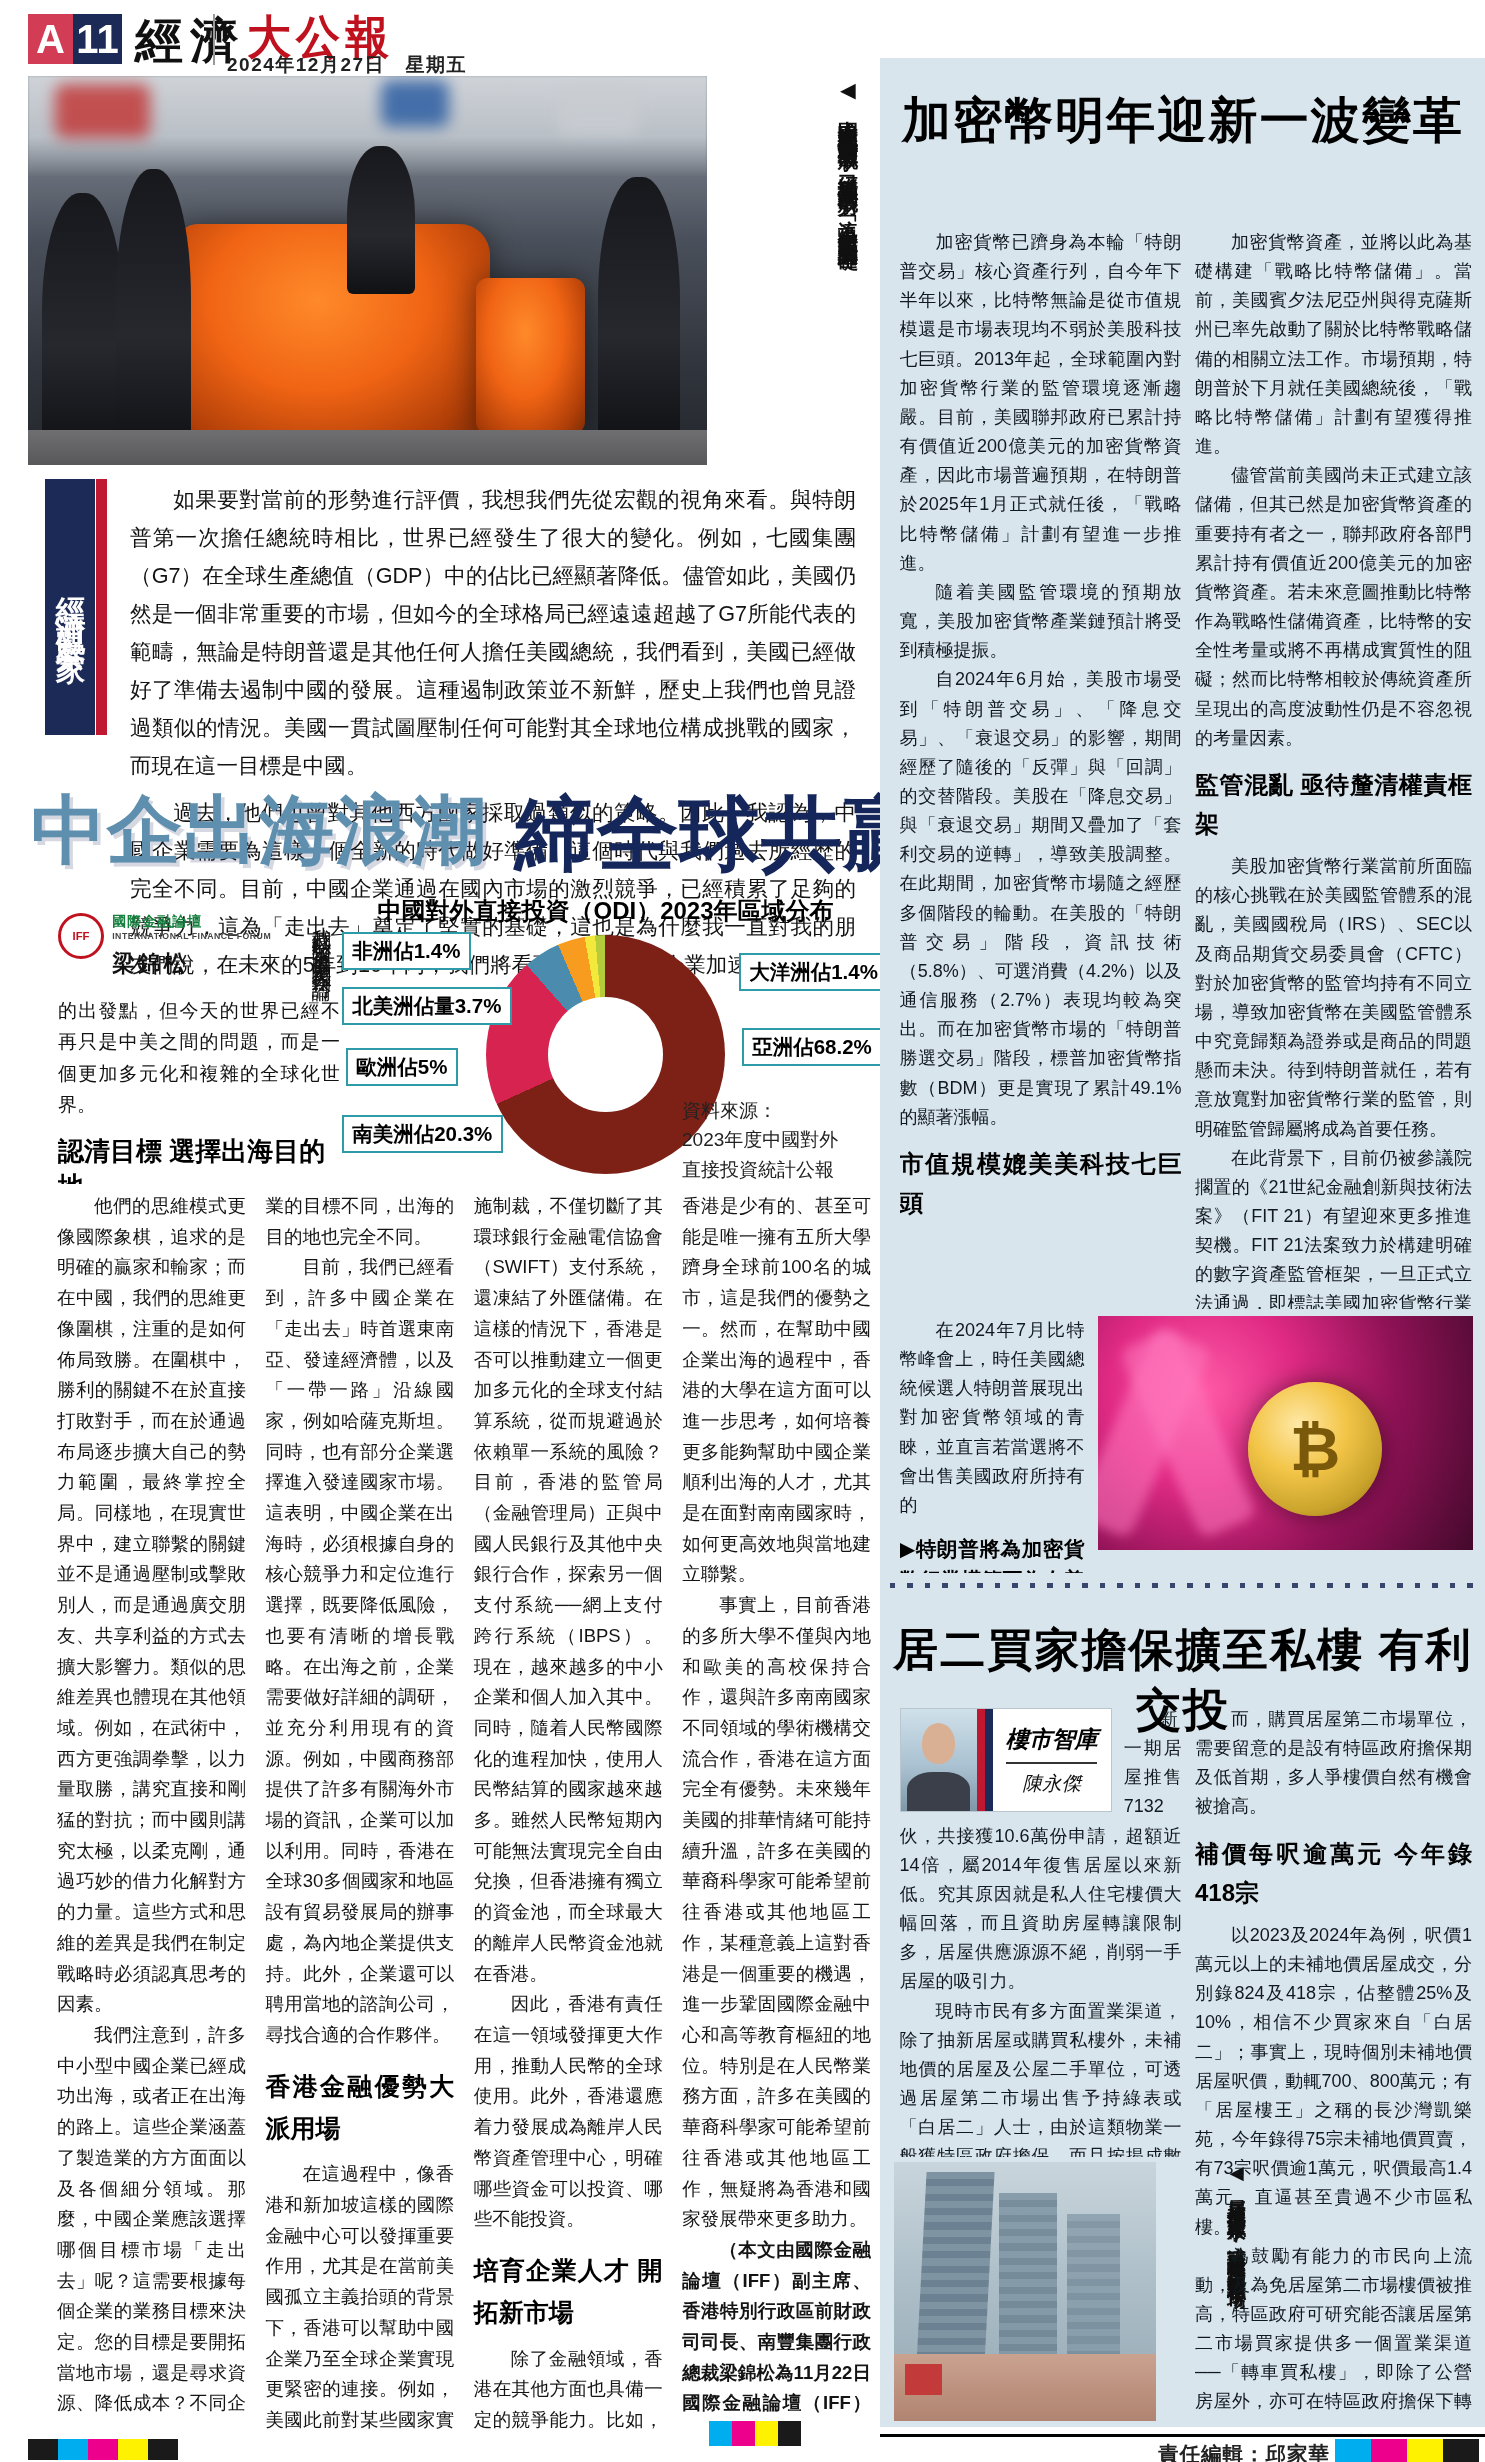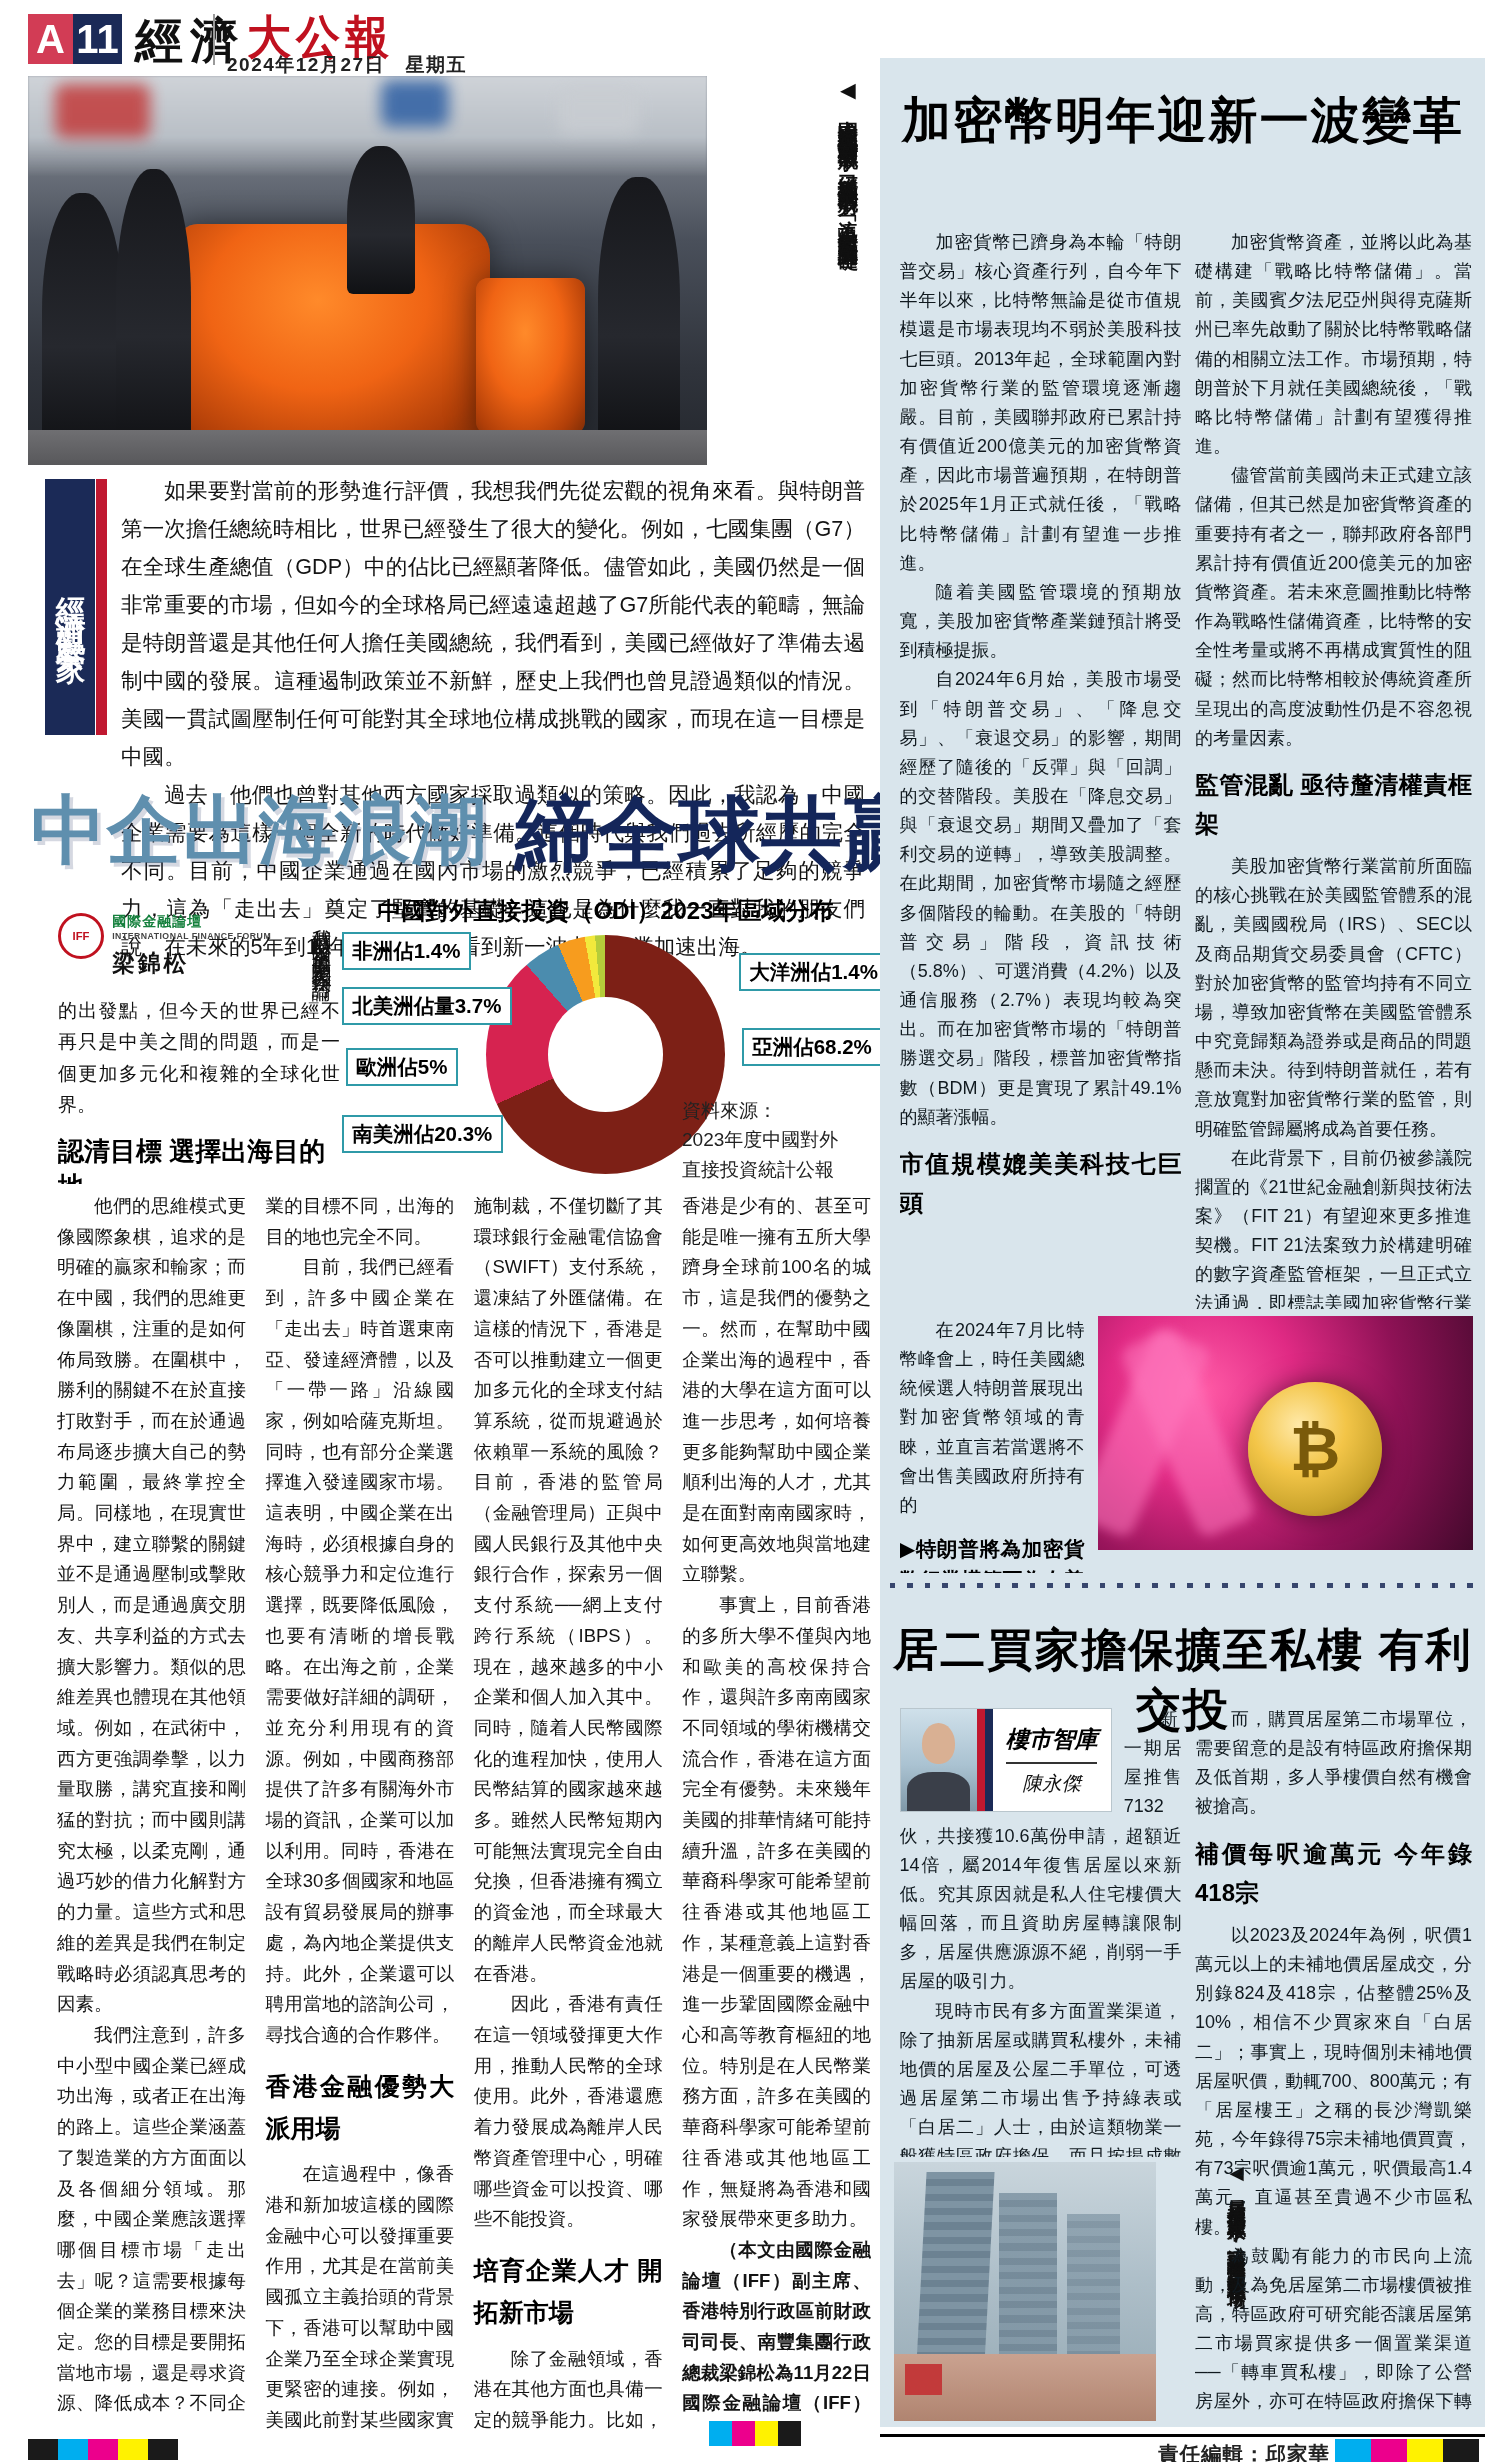--- a/index.html
+++ b/index.html
@@ -25,21 +25,21 @@
               border-radius:20.5px 31px 15.4px 15.4px;box-shadow:0 0 31px rgba(0,0,0,.45);}
   .lp-fig{position:absolute;background:linear-gradient(180deg,#17181c 0%,#26282e 60%,#101114 100%);border-radius:46% 46% 6.2px 6.2px;}
   .lp-floor{position:absolute;left:0;bottom:0;width:100%;height:9%;background:linear-gradient(180deg,#6f6f72,#58585b);}
   
   .vcap{writing-mode:vertical-rl;font-size:20.5px;line-height:1.62;font-weight:600;color:#101010;letter-spacing:2.1px;}
   
   .obs-label{background:#1b2a57;display:flex;align-items:center;justify-content:center;}
   .obs-label span{writing-mode:vertical-rl;color:#fff;font-size:30px;font-weight:900;letter-spacing:13.4px;}
   .obs-stripe{background:#c01830;}
   .intro{font-size:21.6px;line-height:1.76;text-align:justify;color:#131313;}
-  .intro p{margin:0;text-indent:2em;}
+  .intro p{margin:9px;text-indent:2em;}
   .main-headline{display:flex;align-items:flex-start;gap:28px;white-space:nowrap;}
   .hl1{font-size:75px;font-weight:900;color:#5f8fae;letter-spacing:1px;text-shadow:3.6px 3.6px 0 rgba(20,38,90,.18);}
   .hl2{font-size:81px;font-weight:900;color:#14265a;letter-spacing:1px;}
   
   .iff-circle{width:40px;height:40px;border-radius:50%;border:3.6px solid #c0111f;color:#c0111f;
               display:flex;align-items:center;justify-content:center;font-size:11.3px;font-weight:900;}
   .org-cn{color:#15803d;font-size:14px;font-weight:900;letter-spacing:1px;}
   .org-en{color:#444;font-size:8.7px;font-weight:700;letter-spacing:0.5px;}
   .author-name{font-size:22.6px;font-weight:700;color:#111;letter-spacing:3.1px;}
   .lede-vert{writing-mode:vertical-rl;font-size:19.5px;line-height:1.9;letter-spacing:3.1px;color:#111;}

